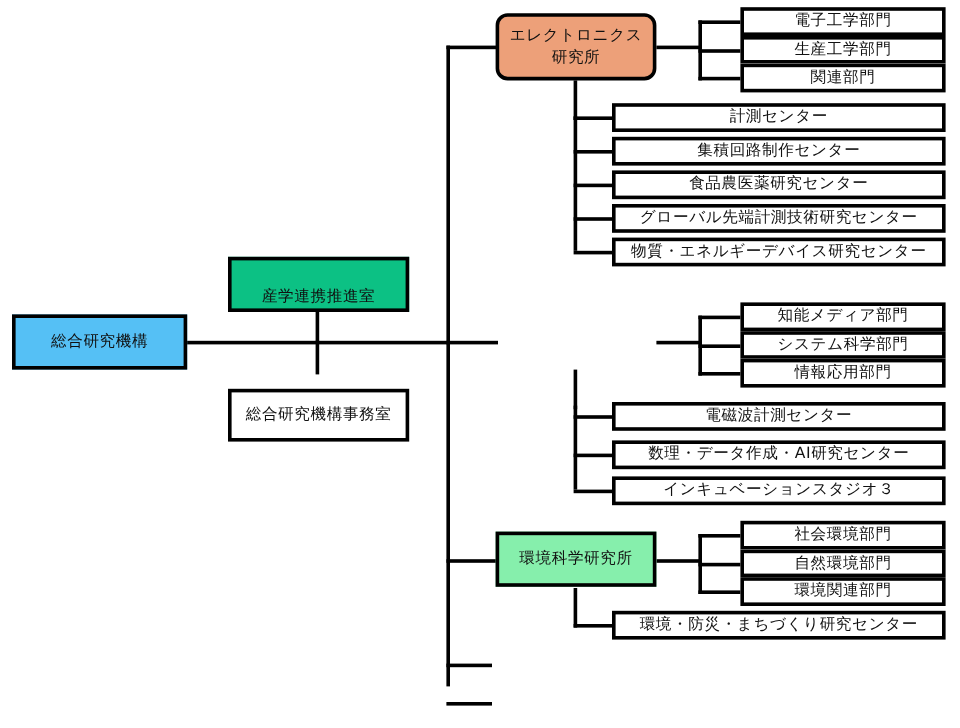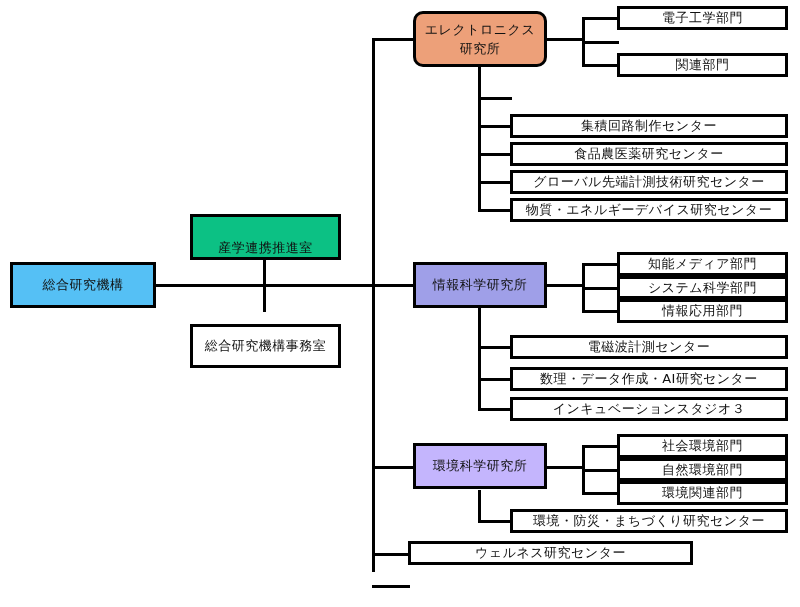--- a/index.html
+++ b/index.html
@@ -31,21 +31,21 @@
   }
   .node.two-line{
     flex-direction:column;
     line-height:1.5;
   }
   .node.root      { background:#55c0f5; }
   .node.liaison   { background:#0cc184;align-items:flex-end; }
   .node.office    { background:#ffffff; }
   .node.inst-elec { background:#eda079; }
   .node.inst-info { background:#9f9fe8; }
-  .node.inst-env  { background:#c4b5fd; }
+  .node.inst-env  { background:#86efac; }
 
   .line{
     position:absolute;
     background:#000000;
   }
   .line.h{ height:3px; }
   .line.v{ width:3px; }
 </style>
 </head>
 <body>
@@ -118,40 +118,43 @@
   </div>
 
   <div class="node inst-elec two-line" style="left:413px;top:11px;width:134px;height:56px;border-radius:10px;">
     <span>エレクトロニクス</span>
     <span>研究所</span>
   </div>
 
   <div class="node" style="left:617px;top:6px;width:171px;height:24px;">
     <span>電子工学部門</span>
   </div>
+  <div class="node" style="left:617px;top:30px;width:171px;height:23px;">
+    <span>生産工学部門</span>
+  </div>
   <div class="node" style="left:617px;top:53px;width:171px;height:24px;">
     <span>関連部門</span>
   </div>
 
+  <div class="node" style="left:510px;top:86px;width:278px;height:24px;">
+    <span>計測センター</span>
+  </div>
   <div class="node" style="left:510px;top:114px;width:278px;height:24px;">
     <span>集積回路制作センター</span>
   </div>
   <div class="node" style="left:510px;top:142px;width:278px;height:24px;">
     <span>食品農医薬研究センター</span>
   </div>
   <div class="node" style="left:510px;top:170px;width:278px;height:24px;">
     <span>グローバル先端計測技術研究センター</span>
   </div>
   <div class="node" style="left:510px;top:198px;width:278px;height:24px;">
     <span>物質・エネルギーデバイス研究センター</span>
   </div>
 
-  <div class="node inst-info" style="left:413px;top:262px;width:134px;height:46px;">
-    <span>情報科学研究所</span>
-  </div>
 
   <div class="node" style="left:617px;top:252px;width:171px;height:24px;">
     <span>知能メディア部門</span>
   </div>
   <div class="node" style="left:617px;top:276px;width:171px;height:23px;">
     <span>システム科学部門</span>
   </div>
   <div class="node" style="left:617px;top:299px;width:171px;height:24px;">
     <span>情報応用部門</span>
   </div>
@@ -177,17 +180,14 @@
     <span>自然環境部門</span>
   </div>
   <div class="node" style="left:617px;top:481px;width:171px;height:24px;">
     <span>環境関連部門</span>
   </div>
 
   <div class="node" style="left:510px;top:509px;width:278px;height:24px;">
     <span>環境・防災・まちづくり研究センター</span>
   </div>
 
-  <div class="node" style="left:408px;top:541px;width:285px;height:24px;">
-    <span>ウェルネス研究センター</span>
-  </div>
 
 </div>
 
 </body></html>

